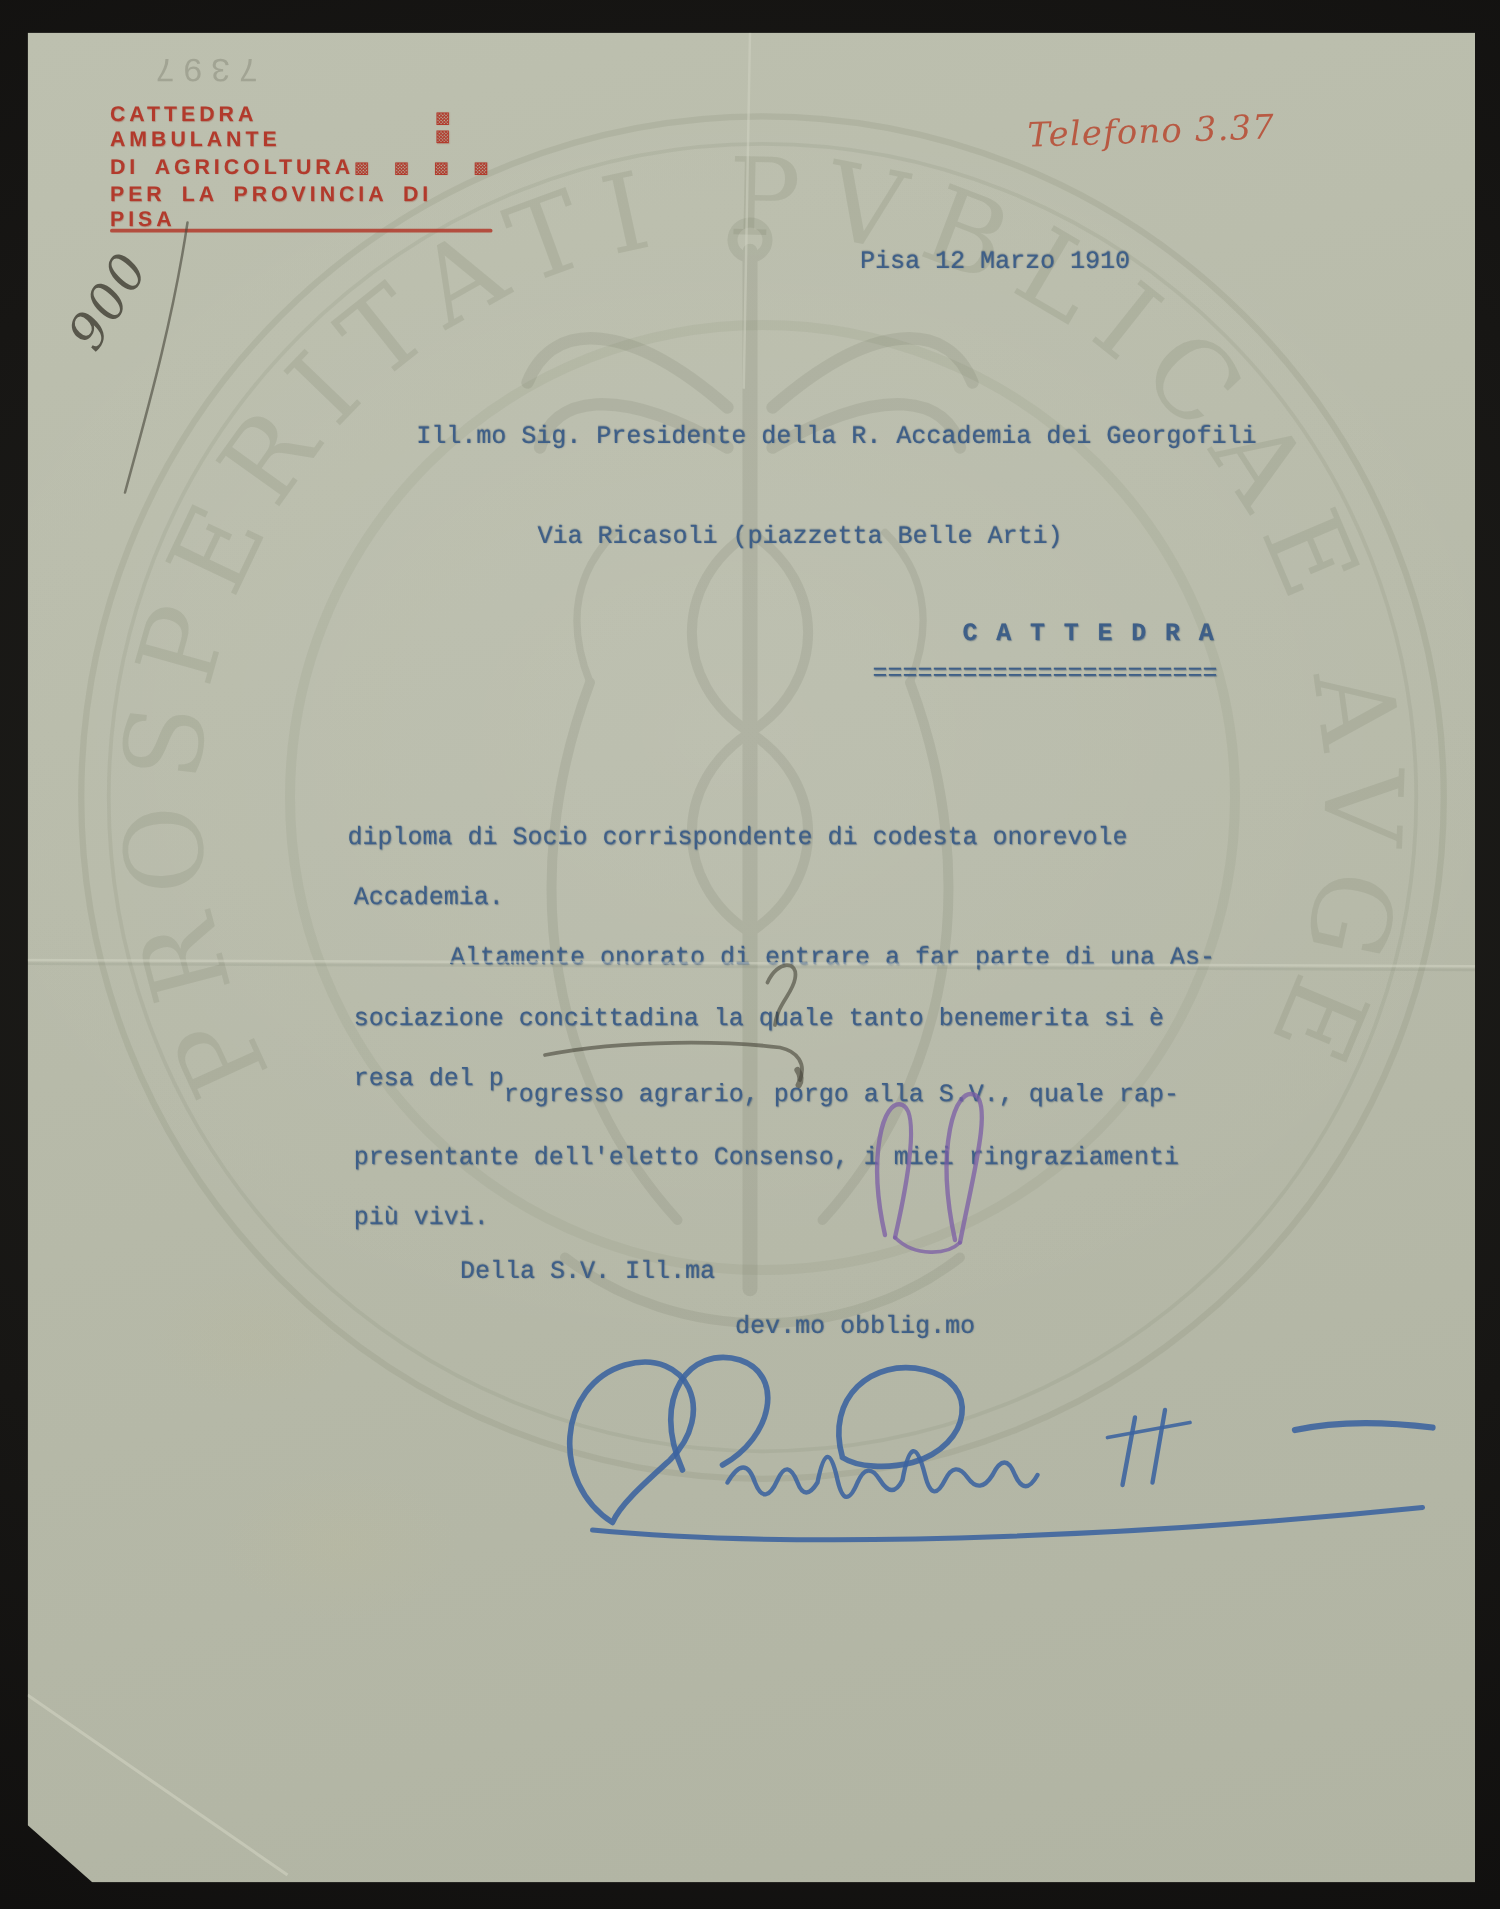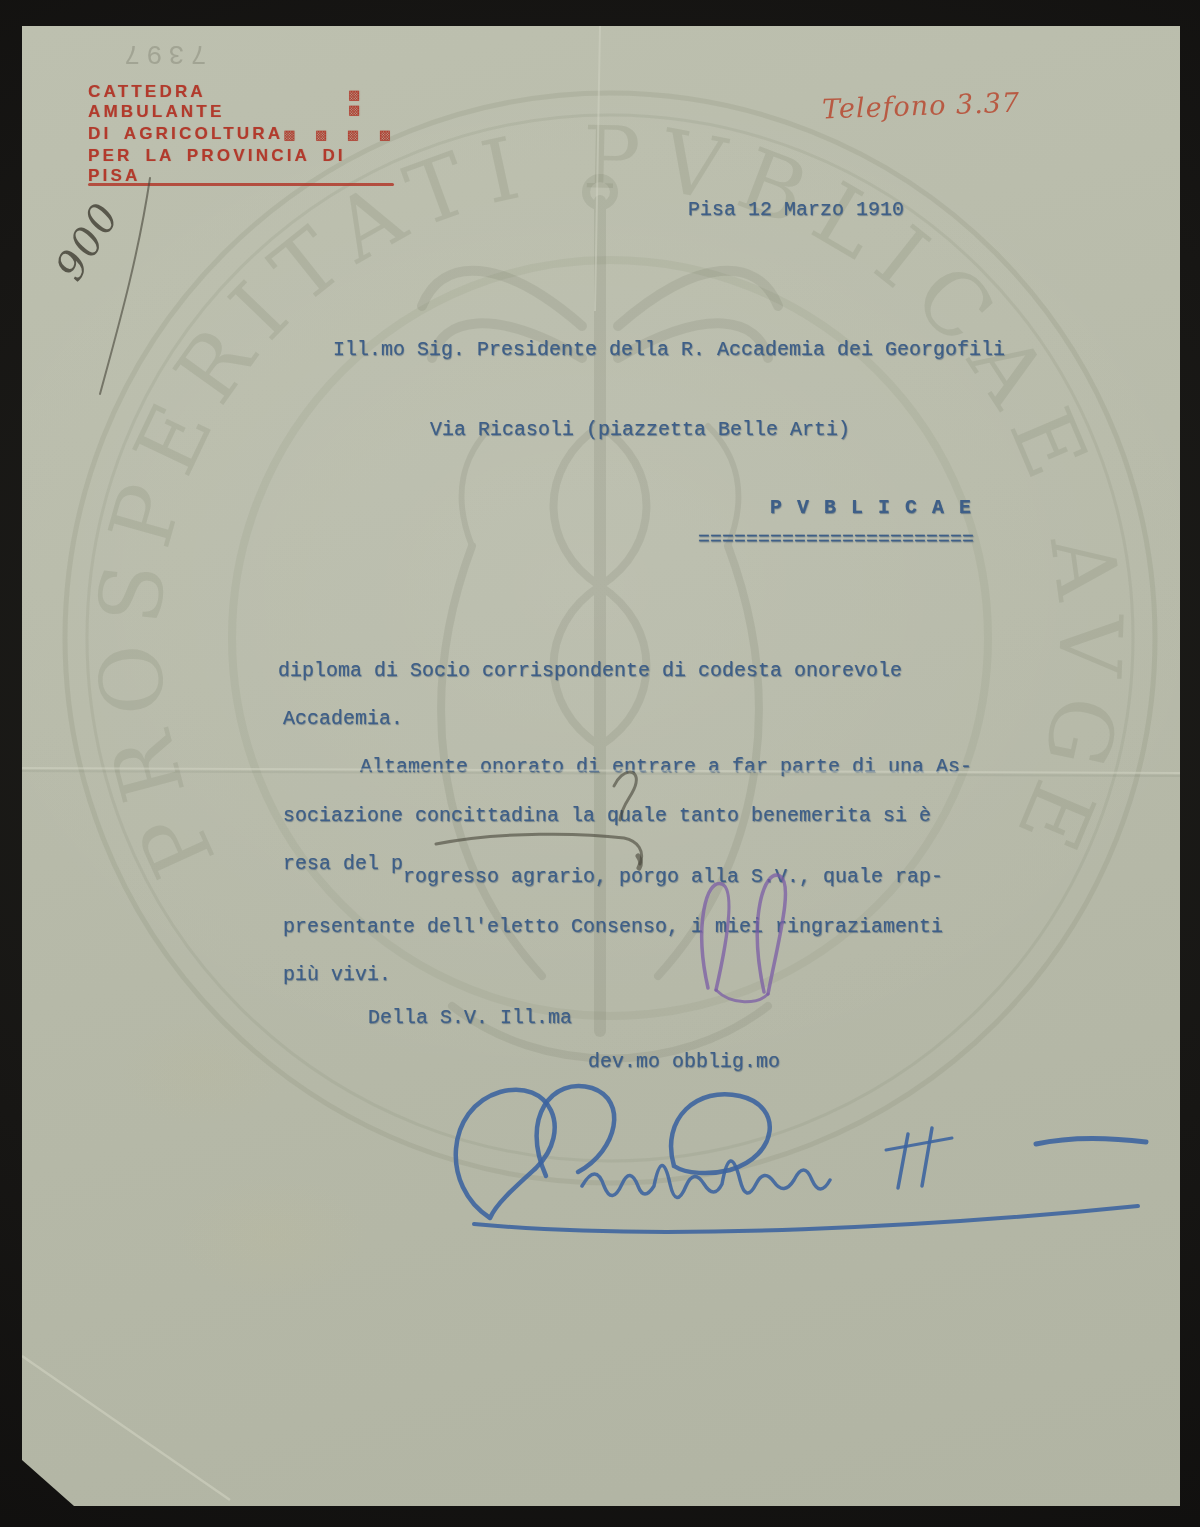--- a/index.html
+++ b/index.html
@@ -98,21 +98,21 @@
     <div class="telefono">Telefono 3.37</div>
 
     <div class="stamp-faint">7397</div>
 
     <div class="pencil-num">900</div>
 
     <div class="type" style="left:666px;top:172px;">Pisa 12 Marzo 1910</div>
 
     <div class="type" style="left:311px;top:312px;">Ill.mo Sig. Presidente della R. Accademia dei Georgofili</div>
     <div class="type" style="left:408px;top:392px;text-align:right;">Via Ricasoli (piazzetta Belle Arti)</div>
-    <div class="type city" style="left:748px;top:470px;">PVBLICAE</div>
+    <div class="type city" style="left:748px;top:470px;">CATTEDRA</div>
     <div class="type" style="left:676px;top:502px;">=======================</div>
 
     <div class="type" style="left:256px;top:633px;">diploma di Socio corrispondente di codesta onorevole</div>
     <div class="type" style="left:261px;top:681px;">Accademia.</div>
     <div class="type" style="left:338px;top:729px;">Altamente onorato di entrare a far parte di una As-</div>
     <div class="type" style="left:261px;top:778px;"><span>sociazione </span><span>concittadina</span><span> la quale tanto benemerita si è</span></div>
     <div class="type" style="left:261px;top:826px;"><span>resa del p</span><span class="drop">rogresso agrario, porgo alla S.V., quale rap-</span></div>
     <div class="type" style="left:261px;top:889px;">presentante dell'eletto Consenso, i miei ringraziamenti</div>
     <div class="type" style="left:261px;top:937px;">più vivi.</div>
 

